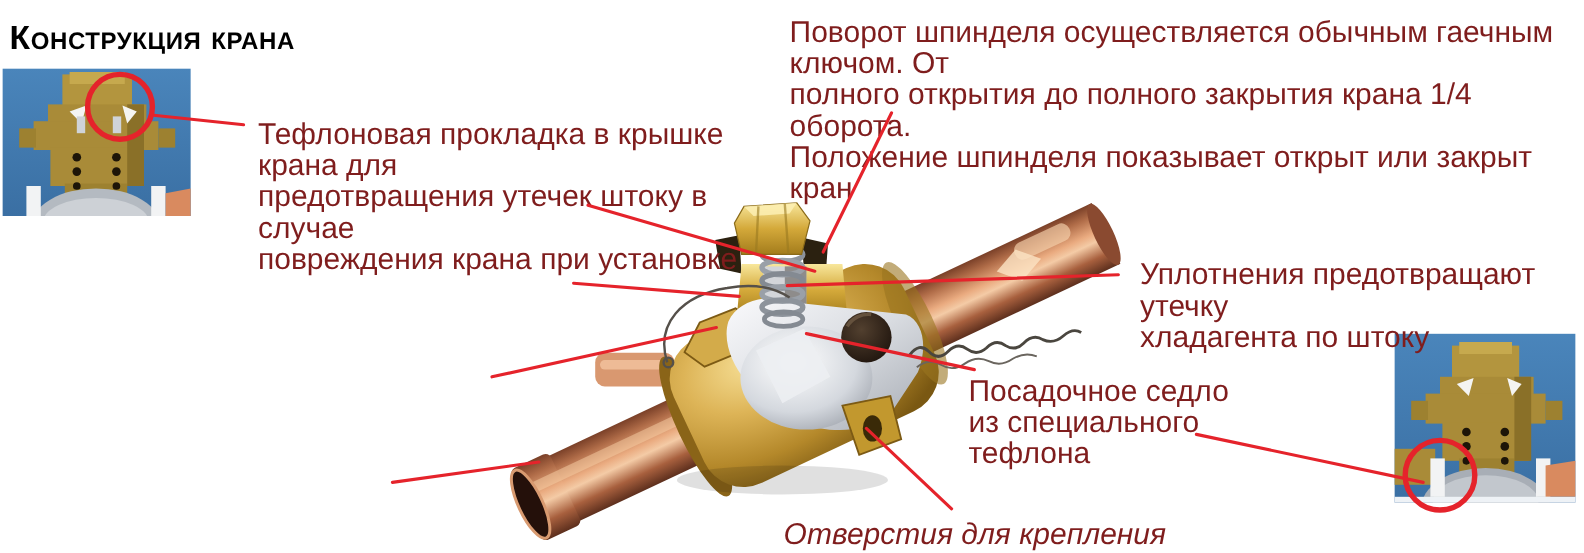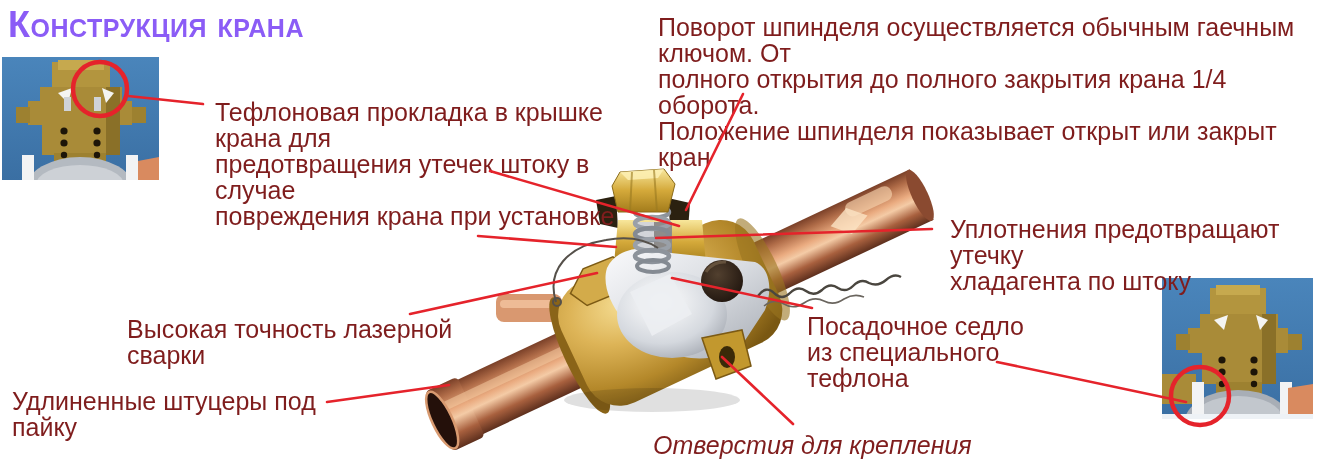--- a/index.html
+++ b/index.html
@@ -1,23 +1,23 @@
 <!DOCTYPE html>
 <html><head>
 <meta charset="utf-8">
 <style>
   html,body{margin:0;padding:0;background:#fff;}
   #canvas{
     position:relative;width:1320px;height:461px;background:#ffffff;
     font-family:"Liberation Sans",sans-serif;overflow:hidden;
   }
   .title{
-    position:absolute;left:8px;top:4px;
-    font-variant:small-caps;font-weight:bold;font-size:36px;letter-spacing:.5px;
-    color:#8b5cf6;white-space:nowrap;
+    position:absolute;left:8px;top:16px;
+    font-variant:small-caps;font-weight:bold;font-size:28px;letter-spacing:.5px;
+    color:#000000;white-space:nowrap;
   }
   .note{
     position:absolute;color:#7f1d1d;font-size:25px;line-height:26px;
     white-space:pre-line;letter-spacing:0;
   }
   .inset{position:absolute;display:block;}
   #overlay{position:absolute;left:0;top:0;z-index:5;pointer-events:none;}
   #valve-art{position:absolute;left:0;top:0;z-index:1;}
   .note{z-index:3;}
   .inset{z-index:2;}
@@ -223,23 +223,21 @@
 
   <div class="note" style="left:658px;top:14px;width:660px;">Поворот шпинделя осуществляется обычным гаечным ключом. От
 полного открытия до полного закрытия крана 1/4 оборота.
 Положение шпинделя показывает открыт или закрыт кран</div>
 
   <div class="note" style="left:215px;top:99px;width:420px;">Тефлоновая прокладка в крышке крана для
 предотвращения утечек штоку в случае
 повреждения крана при установке</div>
 
 
-  <div class="note" style="left:127px;top:316px;width:360px;">Высокая точность лазерной сварки</div>
-
-  <div class="note" style="left:12px;top:388px;width:330px;">Удлиненные штуцеры под пайку</div>
+
 
   <div class="note" style="left:807px;top:313px;width:280px;">Посадочное седло
 из специального тефлона</div>
 
   <div class="note" style="left:950px;top:216px;width:360px;">Уплотнения предотвращают утечку
 хладагента по штоку</div>
 
   <div class="note" style="left:653px;top:432px;width:380px;font-style:italic;">Отверстия для крепления крана</div>
 
   <svg id="overlay" width="1320" height="461" viewBox="0 0 1320 461">

